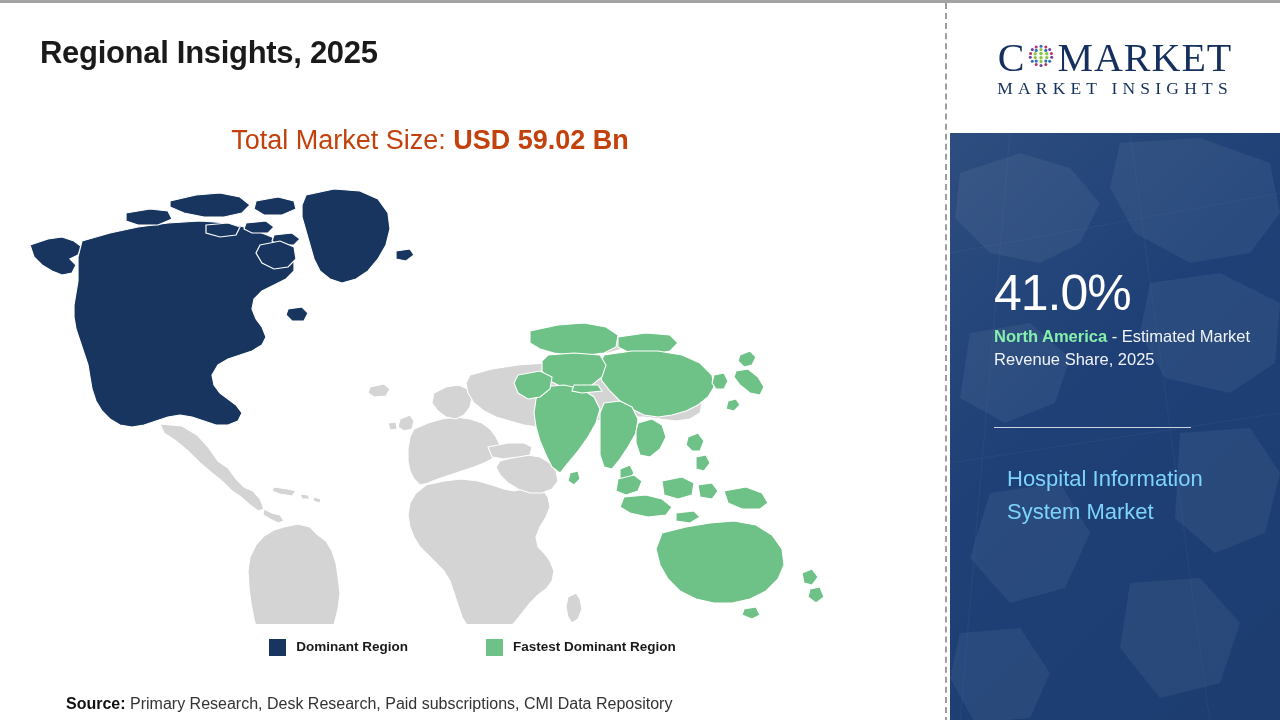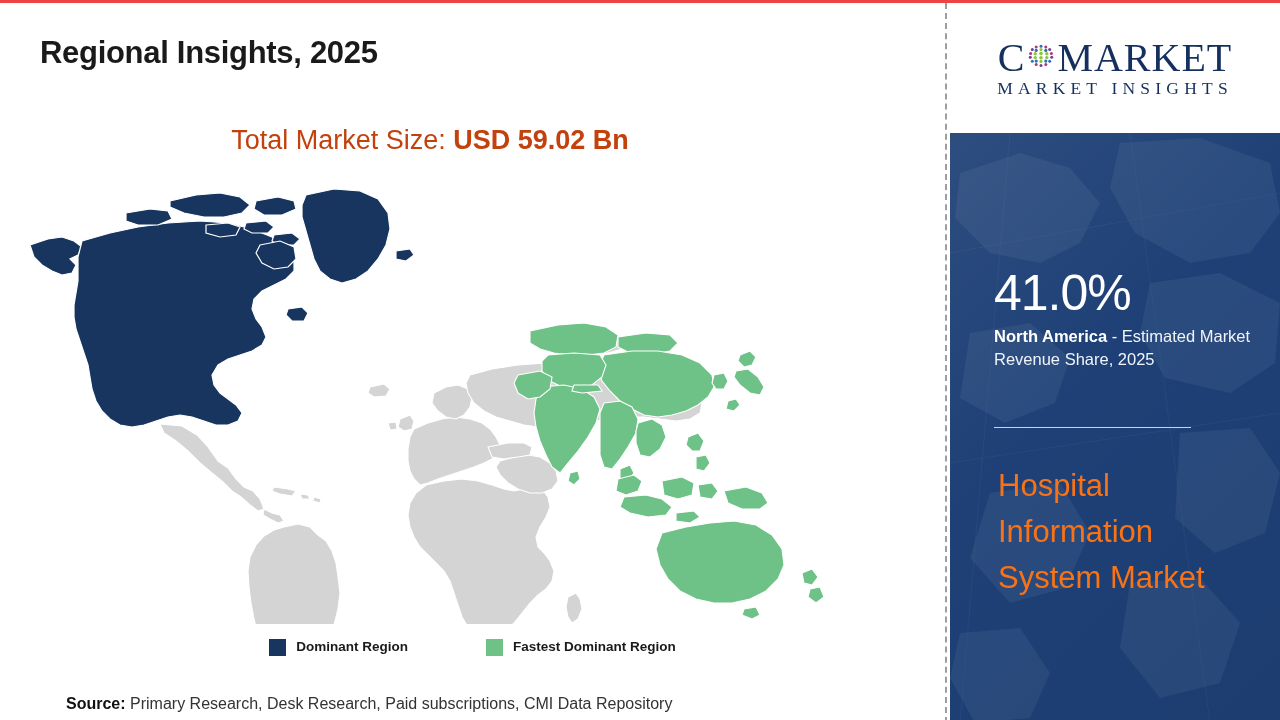--- a/index.html
+++ b/index.html
@@ -6,21 +6,21 @@
   html, body {
     width:1280px; height:720px;
     font-family:"Liberation Sans", sans-serif;
     background:#ffffff;
     overflow:hidden;
   }
   #root {
     position:relative;
     width:1280px; height:720px;
     background:#ffffff;
-    border-top:3px solid #ef4444;
+    border-top:3px solid #a3a3a3;
   }
 
   
   #left-panel {
     position:absolute; left:0; top:0;
     width:945px; height:720px;
     background:#ffffff;
   }
   #page-title {
     position:absolute; left:40px; top:32px;
@@ -114,29 +114,29 @@
   #stat-value {
     position:absolute; left:0; top:135px;
     font-size:50px; font-weight:normal; color:#ffffff;
     letter-spacing:-1px; line-height:1;
   }
   #stat-desc {
     position:absolute; left:0; top:192px;
     width:265px;
     font-size:16.5px; color:#f0f3f8; line-height:1.42;
   }
-  #stat-desc .region-bold { font-weight:bold; color:#ffffff; }
+  #stat-desc .region-bold { font-weight:bold; color:#86efac; }
   #stat-rule {
     position:absolute; left:0; top:294px;
     width:197px; height:1px; background:#c9d3e2;
   }
   #market-name {
-    position:absolute; left:4px; top:330px;
+    position:absolute; left:13px; top:330px;
     width:250px;
-    font-size:31px; color:#f97316; line-height:1.48;
+    font-size:22px; color:#7dd3fc; line-height:1.48;
     font-weight:400;
   }
 </style>
 </head>
 <body>
 
 <div id="root">
 
   <div id="left-panel">
 

